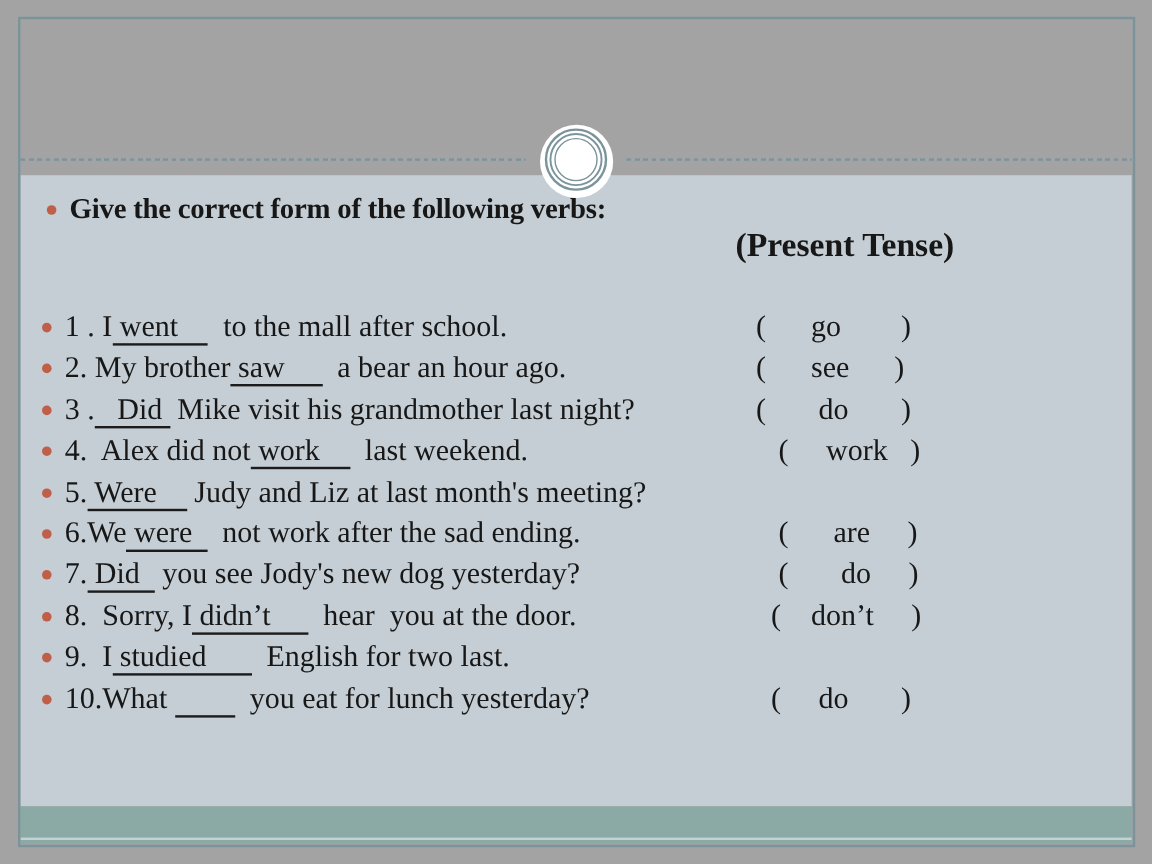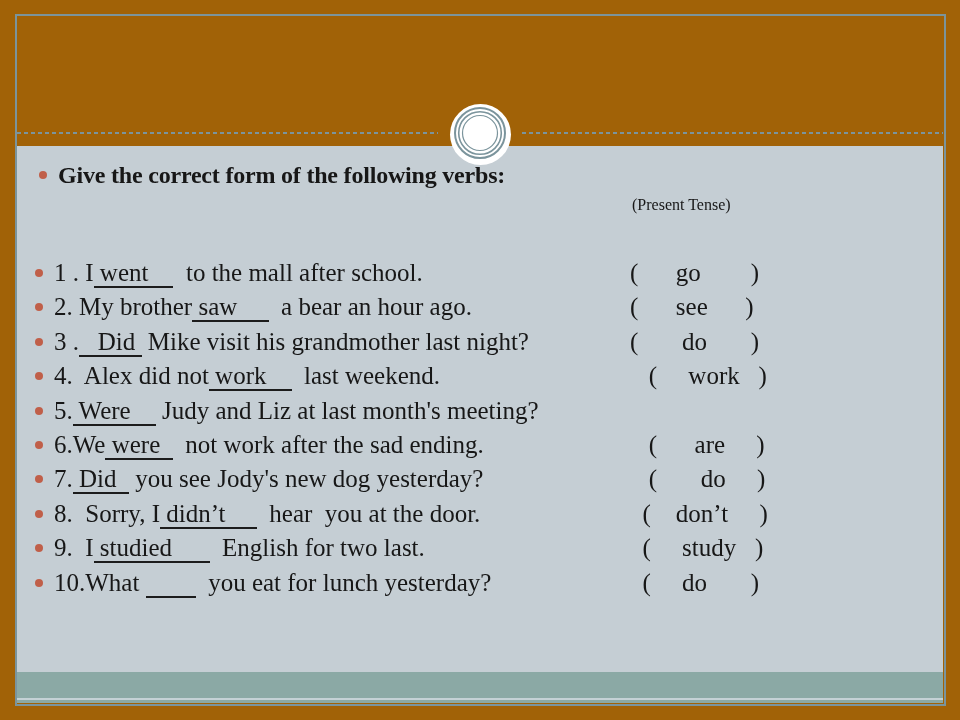--- a/index.html
+++ b/index.html
@@ -1,21 +1,21 @@
 <!DOCTYPE html>
 <html style="--body-bg: #c5ced4; --footer-strip: #8ba9a5; --frame-border: #7b949c; --accent-line: #c4d1d5; --bullet: #c05f49; --text: #171717;"><head>
 <meta charset="utf-8">
 <style>
   html,body { margin:0; padding:0; }
   body {
     width:960px; height:720px; background:#ffffff;
     font-family:"Liberation Serif","DejaVu Serif",serif;
     -webkit-font-smoothing:antialiased;
   }
-  .slide { position:relative; width:960px; height:720px; background:#a16207; overflow:hidden; }
+  .slide { position:relative; width:960px; height:720px; background:#a3a3a3; overflow:hidden; }
 
   
   .frame {
     position:absolute; left:15px; top:14px; width:927px; height:688px;
     border:2px solid var(--frame-border,#7b949c); z-index:6; pointer-events:none;
   }
 
   
   .body-area { position:absolute; left:17px; top:146px; width:926px; height:526px; background:var(--body-bg,#c5ced4); z-index:0; }
 
@@ -39,22 +39,22 @@
   .row {
     position:absolute; left:0; width:940px; height:30px; padding-left:54px;
     white-space:pre; font-size:25px; line-height:30px; color:var(--text,#171717); z-index:5;
   }
   .row .bullet {
     position:absolute; left:35px; top:11px; width:8px; height:8px;
     border-radius:50%; background:var(--bullet,#c05f49);
   }
   .title-row { font-weight:bold; font-size:24px; letter-spacing:-0.2px; left:4px; }
   .subtitle-row {
-    position:absolute; left:632px; top:190px; white-space:pre;
-    font-weight:normal; font-size:16px; line-height:30px; color:var(--text,#171717); z-index:5;
+    position:absolute; left:613px; top:190px; white-space:pre;
+    font-weight:bold; font-size:28px; line-height:30px; color:var(--text,#171717); z-index:5;
   }
   .blank { border-bottom:2px solid #1c1c1c;text-align:right; }
   .hint { position:absolute; left:630px; top:0; white-space:pre; }
 </style>
 </head>
 <body>
 
 <div class="slide">
 
   <div class="body-area"></div>
@@ -86,17 +86,17 @@
   <div class="row" style="top:361px"><span class="bullet"></span><span>4.  Alex did not</span><span class="blank"> work    </span><span>  last weekend.</span><span class="hint">   (     work   )</span></div>
 
   <div class="row" style="top:396px"><span class="bullet"></span><span>5.</span><span class="blank"> Were    </span><span> Judy and Liz at last month's meeting?</span></div>
 
   <div class="row" style="top:430px"><span class="bullet"></span><span>6.We</span><span class="blank"> were  </span><span>  not work after the sad ending.</span><span class="hint">   (      are     )</span></div>
 
   <div class="row" style="top:464px"><span class="bullet"></span><span>7.</span><span class="blank"> Did  </span><span> you see Jody's new dog yesterday?</span><span class="hint">   (       do     )</span></div>
 
   <div class="row" style="top:499px"><span class="bullet"></span><span>8.  Sorry, I</span><span class="blank"> didn’t     </span><span>  hear  you at the door.</span><span class="hint">  (    don’t     )</span></div>
 
-  <div class="row" style="top:533px"><span class="bullet"></span><span>9.  I</span><span class="blank"> studied      </span><span>  English for two last.</span><span class="hint">  (     study   )</span></div>
+  <div class="row" style="top:533px"><span class="bullet"></span><span>9.  I</span><span class="blank"> studied      </span><span>  English for two last.</span></div>
 
   <div class="row" style="top:568px"><span class="bullet"></span><span>10.What </span><span class="blank">        </span><span>  you eat for lunch yesterday?</span><span class="hint">  (     do       )</span></div>
 
 </div>
 
 </body></html>

